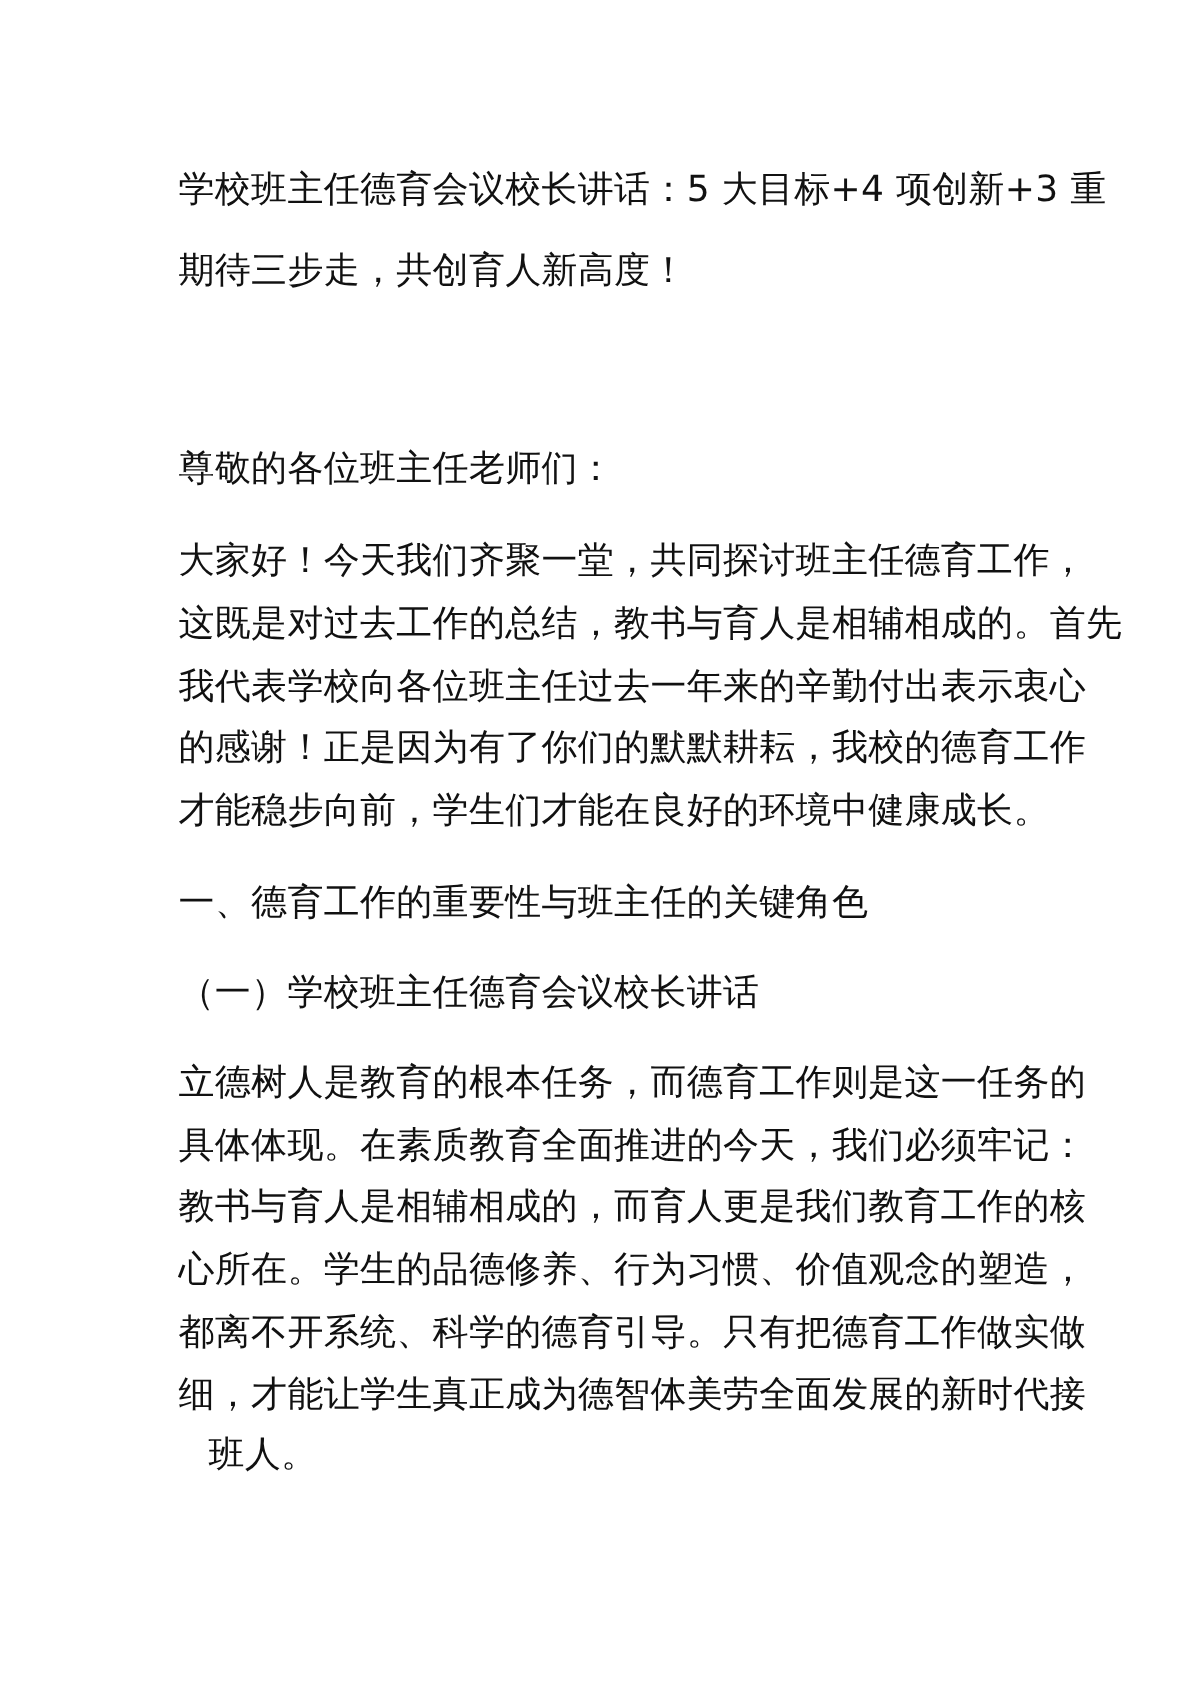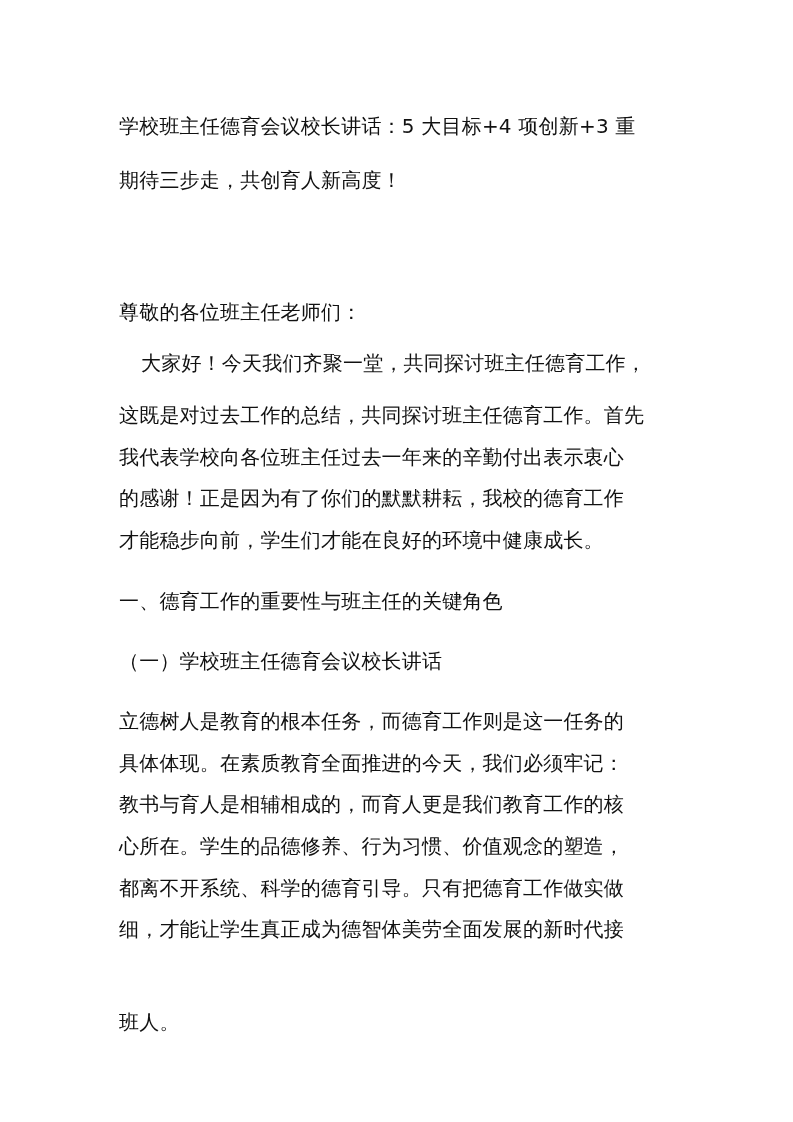--- a/index.html
+++ b/index.html
@@ -18,46 +18,46 @@
     .page {
       position: absolute;
       left: 119px;
       top: 0;
       width: 560px;
     }
     .line {
       position: absolute;
       left: 0;
       white-space: nowrap;
-      font-size: 20px;
+      font-size: 24px;
       line-height: 24px;
       letter-spacing: 0.2px;
     }
     .bold {
       font-weight: normal;
     }
   </style>
 </head>
 <body>
 
 <div class="page">
   <div class="line" style="top:114px;">学校班主任德育会议校长讲话：5 大目标+4 项创新+3 重</div>
   <div class="line" style="top:168px;">期待三步走，共创育人新高度！</div>
 
   <div class="line" style="top:300px;">尊敬的各位班主任老师们：</div>
 
-  <div class="line" style="top:351px;margin-left:22px;">大家好！今天我们齐聚一堂，共同探讨班主任德育工作，</div>
-  <div class="line" style="top:403px;">这既是对过去工作的总结，共同探讨班主任德育工作。首先</div>
+  <div class="line" style="top:361px;">大家好！今天我们齐聚一堂，共同探讨班主任德育工作，</div>
+  <div class="line" style="top:403px;">这既是对过去工作的总结，教书与育人是相辅相成的。首先</div>
   <div class="line" style="top:445px;">我代表学校向各位班主任过去一年来的辛勤付出表示衷心</div>
   <div class="line" style="top:486px;">的感谢！正是因为有了你们的默默耕耘，我校的德育工作</div>
   <div class="line" style="top:528px;">才能稳步向前，学生们才能在良好的环境中健康成长。</div>
 
   <div class="line bold" style="top:589px;">一、德育工作的重要性与班主任的关键角色</div>
   <div class="line bold" style="top:649px;">（一）学校班主任德育会议校长讲话</div>
 
   <div class="line" style="top:709px;">立德树人是教育的根本任务，而德育工作则是这一任务的</div>
   <div class="line" style="top:751px;text-align:center;">具体体现。在素质教育全面推进的今天，我们必须牢记：</div>
   <div class="line" style="top:792px;">教书与育人是相辅相成的，而育人更是我们教育工作的核</div>
   <div class="line" style="top:834px;">心所在。学生的品德修养、行为习惯、价值观念的塑造，</div>
   <div class="line" style="top:876px;">都离不开系统、科学的德育引导。只有把德育工作做实做</div>
   <div class="line" style="top:917px;">细，才能让学生真正成为德智体美劳全面发展的新时代接</div>
-  <div class="line" style="top:1010px;">班人。</div>
+  <div class="line" style="top:957px;margin-left:20px;">班人。</div>
 </div>
 
 </body></html>

